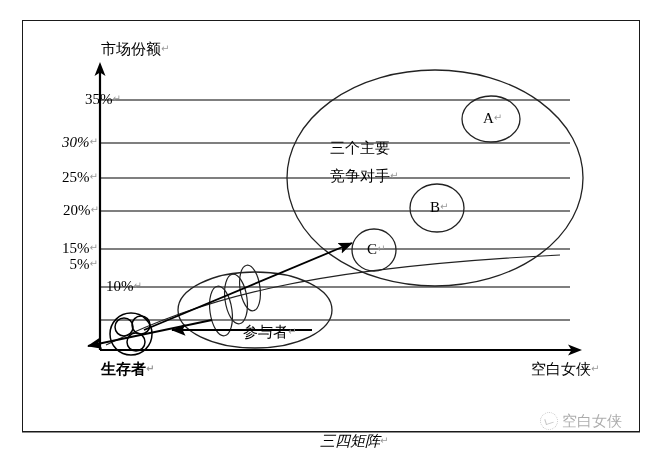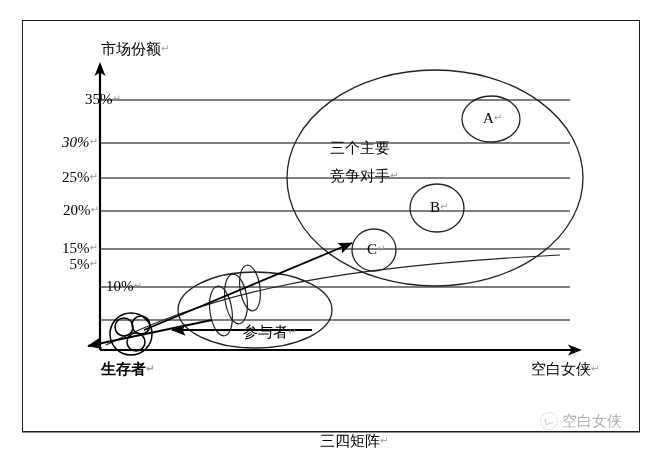--- a/index.html
+++ b/index.html
@@ -230,21 +230,21 @@
   <div class="txt bubble-label" style="left:483px; top:111px;">
     <span>A</span><span class="ret">↵</span>
   </div>
   <div class="txt bubble-label" style="left:430px; top:200px;">
     <span>B</span><span class="ret">↵</span>
   </div>
   <div class="txt bubble-label" style="left:367px; top:242px;">
     <span>C</span><span class="ret">↵</span>
   </div>
 
-  <div class="txt cjk caption" style="left:320px; top:434px;">
+  <div class="txt cjk caption" style="left:320px; top:434px;font-style:italic;">
     <span>三四矩阵</span><span class="ret">↵</span>
   </div>
 
   <div class="watermark">
     <span class="wm-logo"></span>
     <span class="watermark-text">空白女侠</span>
   </div>
 
 </div>
 

